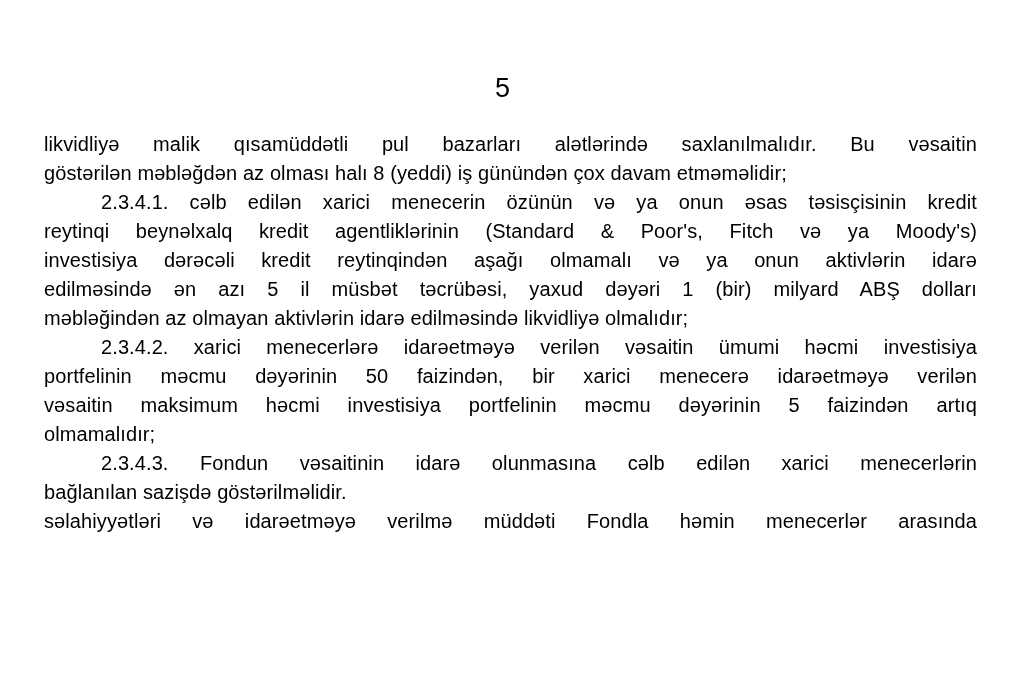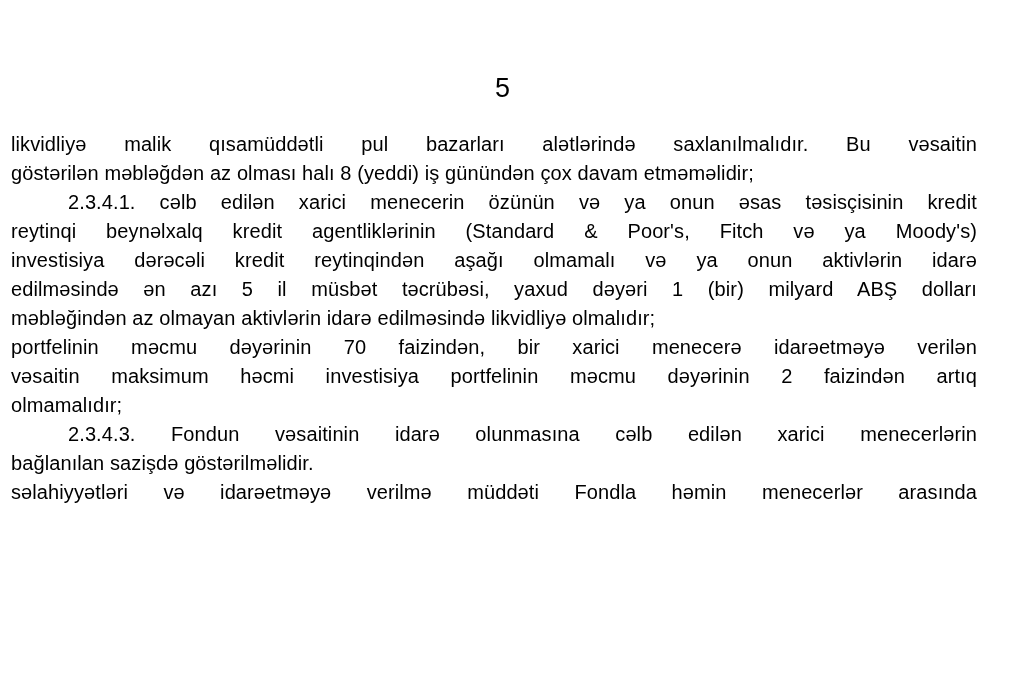--- a/index.html
+++ b/index.html
@@ -18,21 +18,21 @@
     box-sizing: border-box;
     padding-top: 73px;
   }
   .page-number {
     font-size: 27px;
     line-height: 31px;
     text-align: center;
     margin: 0 34px 0 28px;
   }
   .content {
-    margin: 26px 34px 0 11px; 
+    margin: 26px 34px 0 44px; 
     font-size: 20px;
     line-height: 29px;
     letter-spacing: 0.1px;
   }
   .content p {
     margin: 0;
     padding: 0;
   }
   .line {
     display: block;
@@ -64,22 +64,23 @@
 
     <p>
       <span class="line ind">2.3.4.1. cəlb edilən xarici menecerin özünün və ya onun əsas təsisçisinin kredit</span>
       <span class="line">reytinqi beynəlxalq kredit agentliklərinin (Standard &amp; Poor's, Fitch və ya Moody's)</span>
       <span class="line">investisiya dərəcəli kredit reytinqindən aşağı olmamalı və ya onun aktivlərin idarə</span>
       <span class="line">edilməsində ən azı 5 il müsbət təcrübəsi, yaxud dəyəri 1 (bir) milyard ABŞ dolları</span>
       <span class="line last">məbləğindən az olmayan aktivlərin idarə edilməsində likvidliyə olmalıdır;</span>
     </p>
 
     <p>
-      <span class="line">portfelinin məcmu dəyərinin 70 faizindən, bir xarici menecerə idarəetməyə verilən</span>
-      <span class="line">vəsaitin maksimum həcmi investisiya portfelinin məcmu dəyərinin 2 faizindən artıq</span>
+      <span class="line ind">2.3.4.2. xarici menecerlərə idarəetməyə verilən vəsaitin ümumi həcmi investisiya</span>
+      <span class="line">portfelinin məcmu dəyərinin 50 faizindən, bir xarici menecerə idarəetməyə verilən</span>
+      <span class="line">vəsaitin maksimum həcmi investisiya portfelinin məcmu dəyərinin 5 faizindən artıq</span>
       <span class="line last">olmamalıdır;</span>
     </p>
 
     <p>
       <span class="line ind">2.3.4.3. Fondun vəsaitinin idarə olunmasına cəlb edilən xarici menecerlərin</span>
       <span class="line last">bağlanılan sazişdə göstərilməlidir.</span>
       <span class="line">səlahiyyətləri və idarəetməyə verilmə müddəti Fondla həmin menecerlər arasında</span>
     </p>
 
   </div>

